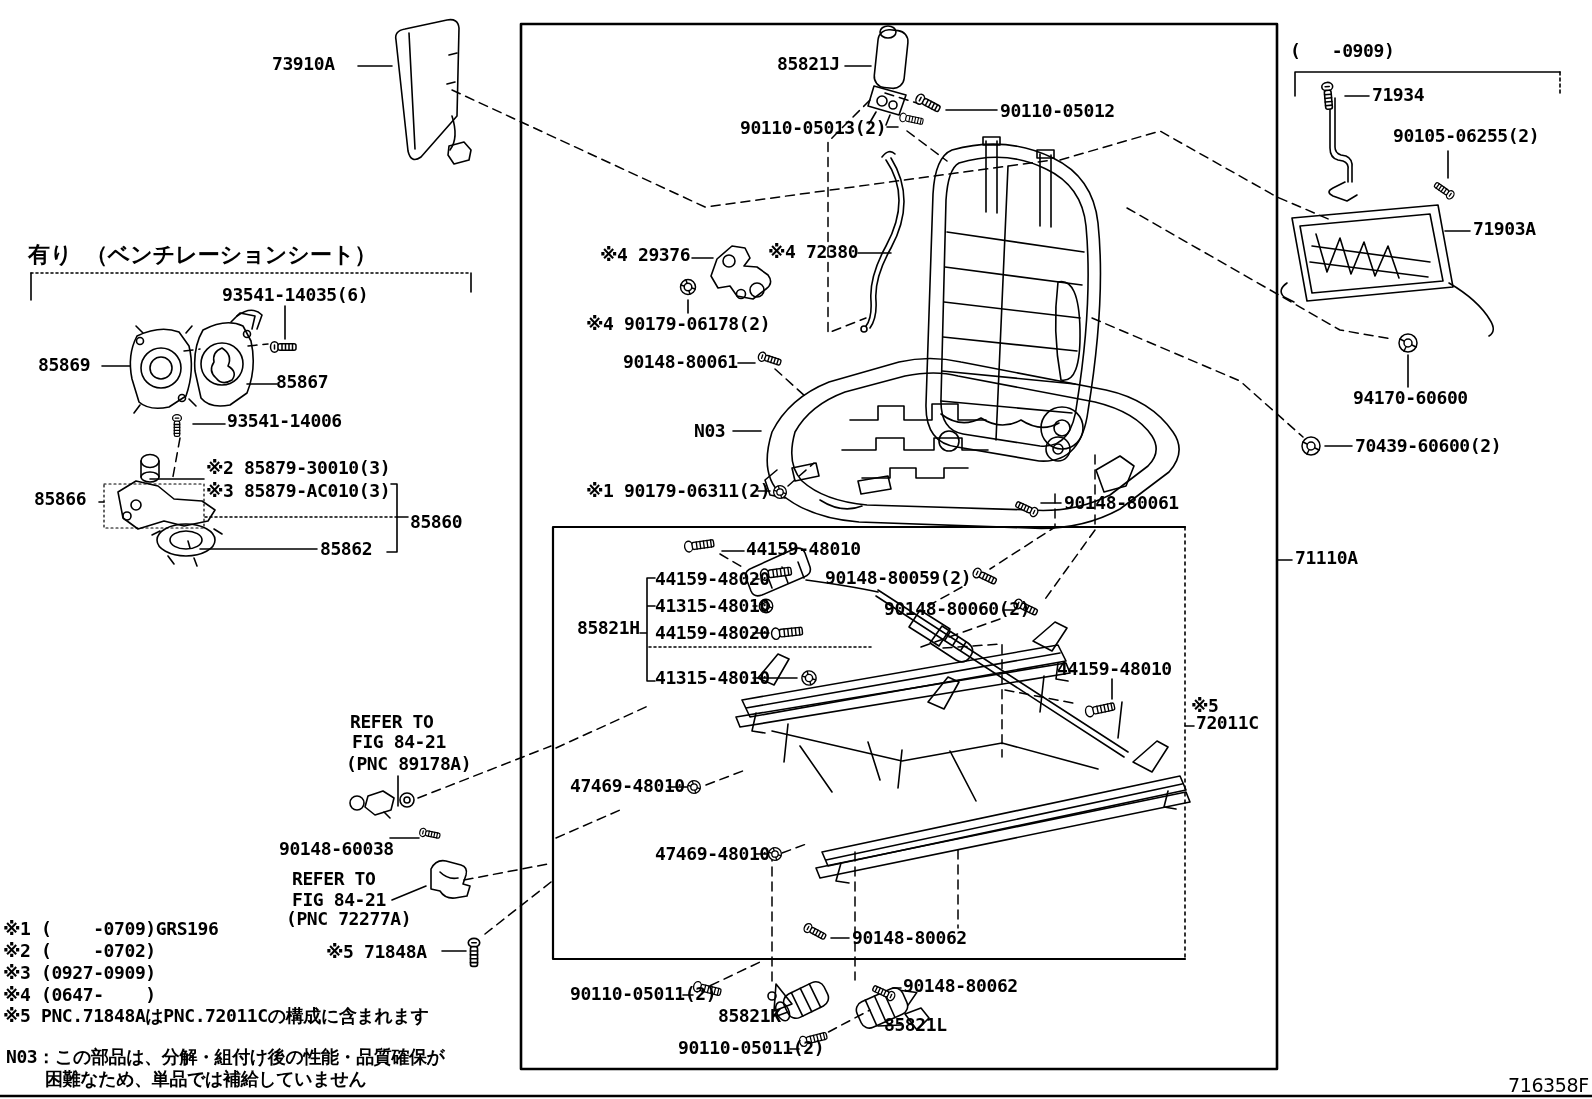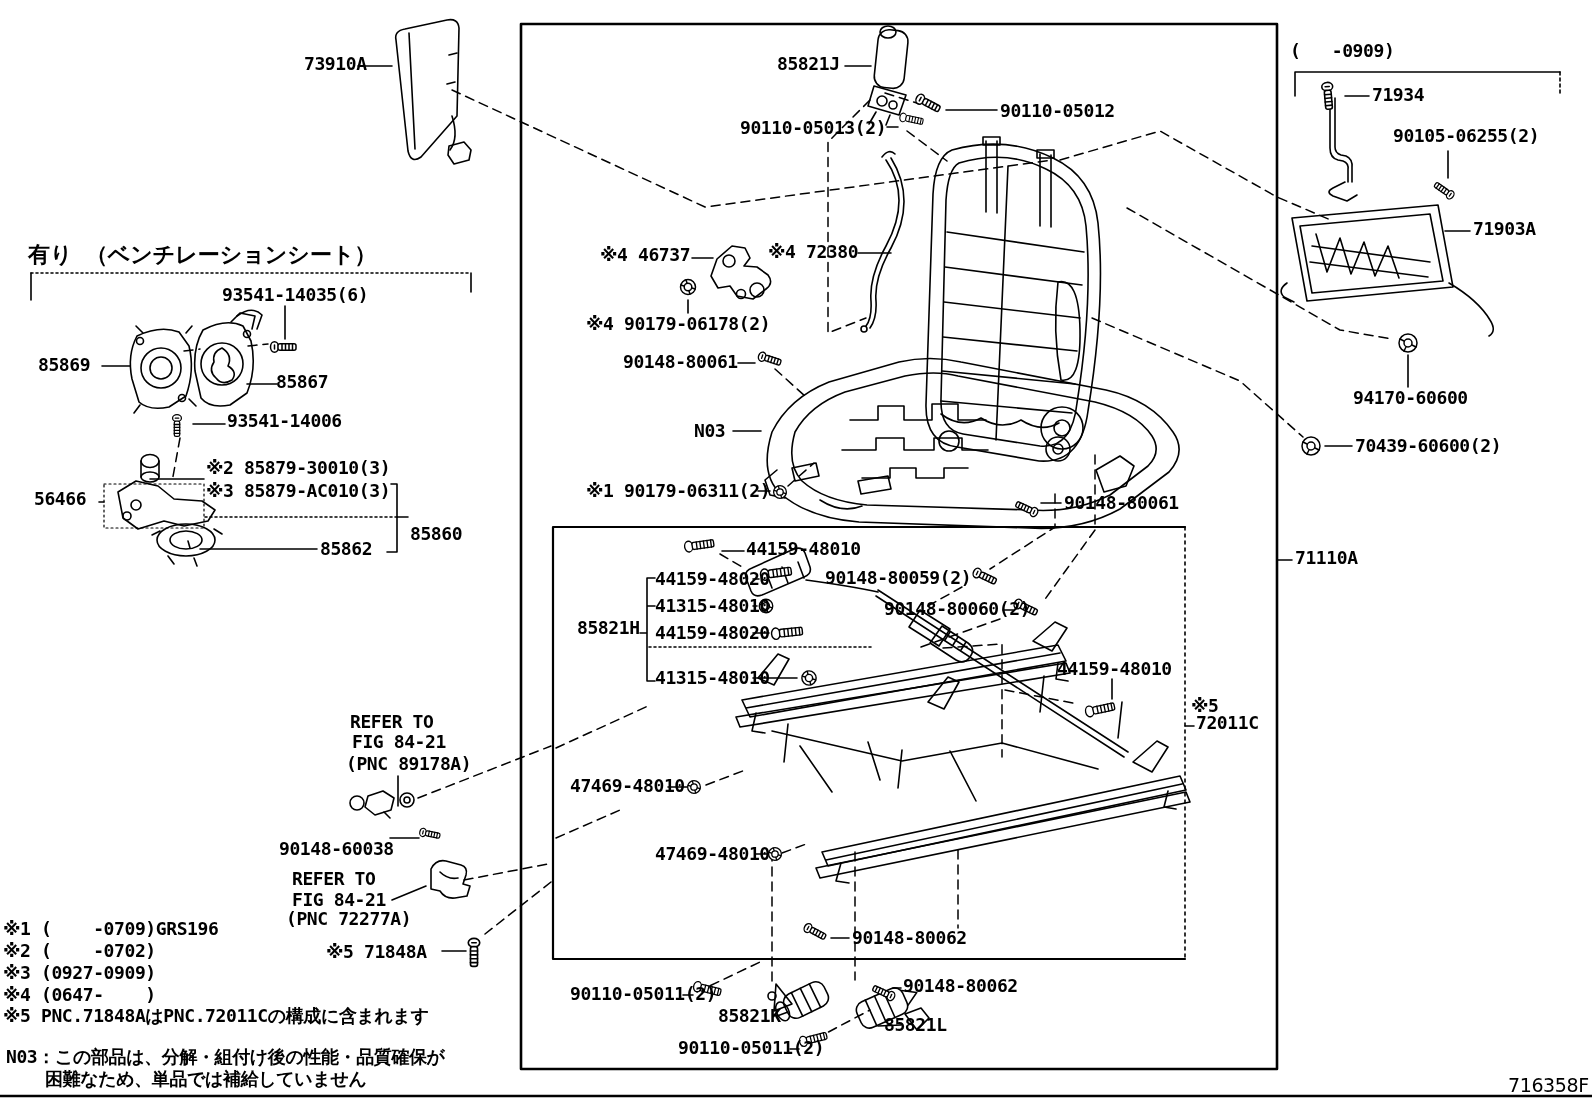--- a/index.html
+++ b/index.html
@@ -269,30 +269,30 @@
     <use href="#bolt" transform="translate(801,1042) rotate(-14) scale(0.85)"></use>
     <use href="#screw" transform="translate(893,997) rotate(205) scale(0.9)"></use>
     <use href="#screw" transform="translate(1327,84) rotate(85) scale(1.05)"></use>
     <use href="#screw" transform="translate(1452,196) rotate(215) scale(0.85)"></use>
     <use href="#grommet" transform="translate(1408,343)"></use>
     <use href="#grommet" transform="translate(1311,446)"></use>
   </g>
 </svg>
 
 <div>
-  <div class="lbl" style="left:304px;top:54px">73910A</div>
+  <div class="lbl" style="left:272px;top:54px">73910A</div>
   <div class="lbl t22" style="left:28px;top:242px">有り （ベンチレーションシート）</div>
   <div class="lbl" style="left:222px;top:285px">93541-14035(6)</div>
   <div class="lbl" style="left:38px;top:355px">85869</div>
   <div class="lbl" style="left:276px;top:372px">85867</div>
   <div class="lbl" style="left:227px;top:411px">93541-14006</div>
   <div class="lbl" style="left:206px;top:458px">※2 85879-30010(3)</div>
   <div class="lbl" style="left:206px;top:481px">※3 85879-AC010(3)</div>
-  <div class="lbl" style="left:34px;top:489px">56466</div>
-  <div class="lbl" style="left:410px;top:524px">85860</div>
+  <div class="lbl" style="left:34px;top:489px">85866</div>
+  <div class="lbl" style="left:410px;top:512px">85860</div>
   <div class="lbl" style="left:320px;top:539px">85862</div>
 
   <div class="lbl" style="left:350px;top:712px">REFER TO</div>
   <div class="lbl" style="left:352px;top:732px">FIG 84-21</div>
   <div class="lbl" style="left:346px;top:754px">(PNC 89178A)</div>
   <div class="lbl" style="left:279px;top:839px">90148-60038</div>
   <div class="lbl" style="left:292px;top:869px">REFER TO</div>
   <div class="lbl" style="left:292px;top:890px">FIG 84-21</div>
   <div class="lbl" style="left:286px;top:909px">(PNC 72277A)</div>
   <div class="lbl" style="left:326px;top:942px">※5 71848A</div>
@@ -301,21 +301,21 @@
   <div class="lbl" style="left:3px;top:941px">※2 (    -0702)</div>
   <div class="lbl" style="left:3px;top:963px">※3 (0927-0909)</div>
   <div class="lbl" style="left:3px;top:985px">※4 (0647-    )</div>
   <div class="lbl" style="left:3px;top:1006px">※5 PNC.71848AはPNC.72011Cの構成に含まれます</div>
   <div class="lbl" style="left:6px;top:1047px">N03：この部品は、分解・組付け後の性能・品質確保が</div>
   <div class="lbl" style="left:45px;top:1069px">困難なため、単品では補給していません</div>
 
   <div class="lbl" style="left:777px;top:54px">85821J</div>
   <div class="lbl" style="left:1000px;top:101px">90110-05012</div>
   <div class="lbl" style="left:740px;top:118px">90110-05013(2)</div>
-  <div class="lbl" style="left:600px;top:245px">※4 46737</div>
+  <div class="lbl" style="left:600px;top:245px">※4 29376</div>
   <div class="lbl" style="left:768px;top:242px">※4 72380</div>
   <div class="lbl" style="left:586px;top:314px">※4 90179-06178(2)</div>
   <div class="lbl" style="left:623px;top:352px">90148-80061</div>
   <div class="lbl" style="left:694px;top:421px">N03</div>
   <div class="lbl" style="left:586px;top:481px">※1 90179-06311(2)</div>
   <div class="lbl" style="left:1064px;top:493px">90148-80061</div>
 
   <div class="lbl" style="left:746px;top:539px">44159-48010</div>
   <div class="lbl" style="left:655px;top:569px">44159-48020</div>
   <div class="lbl" style="left:825px;top:568px">90148-80059(2)</div>

